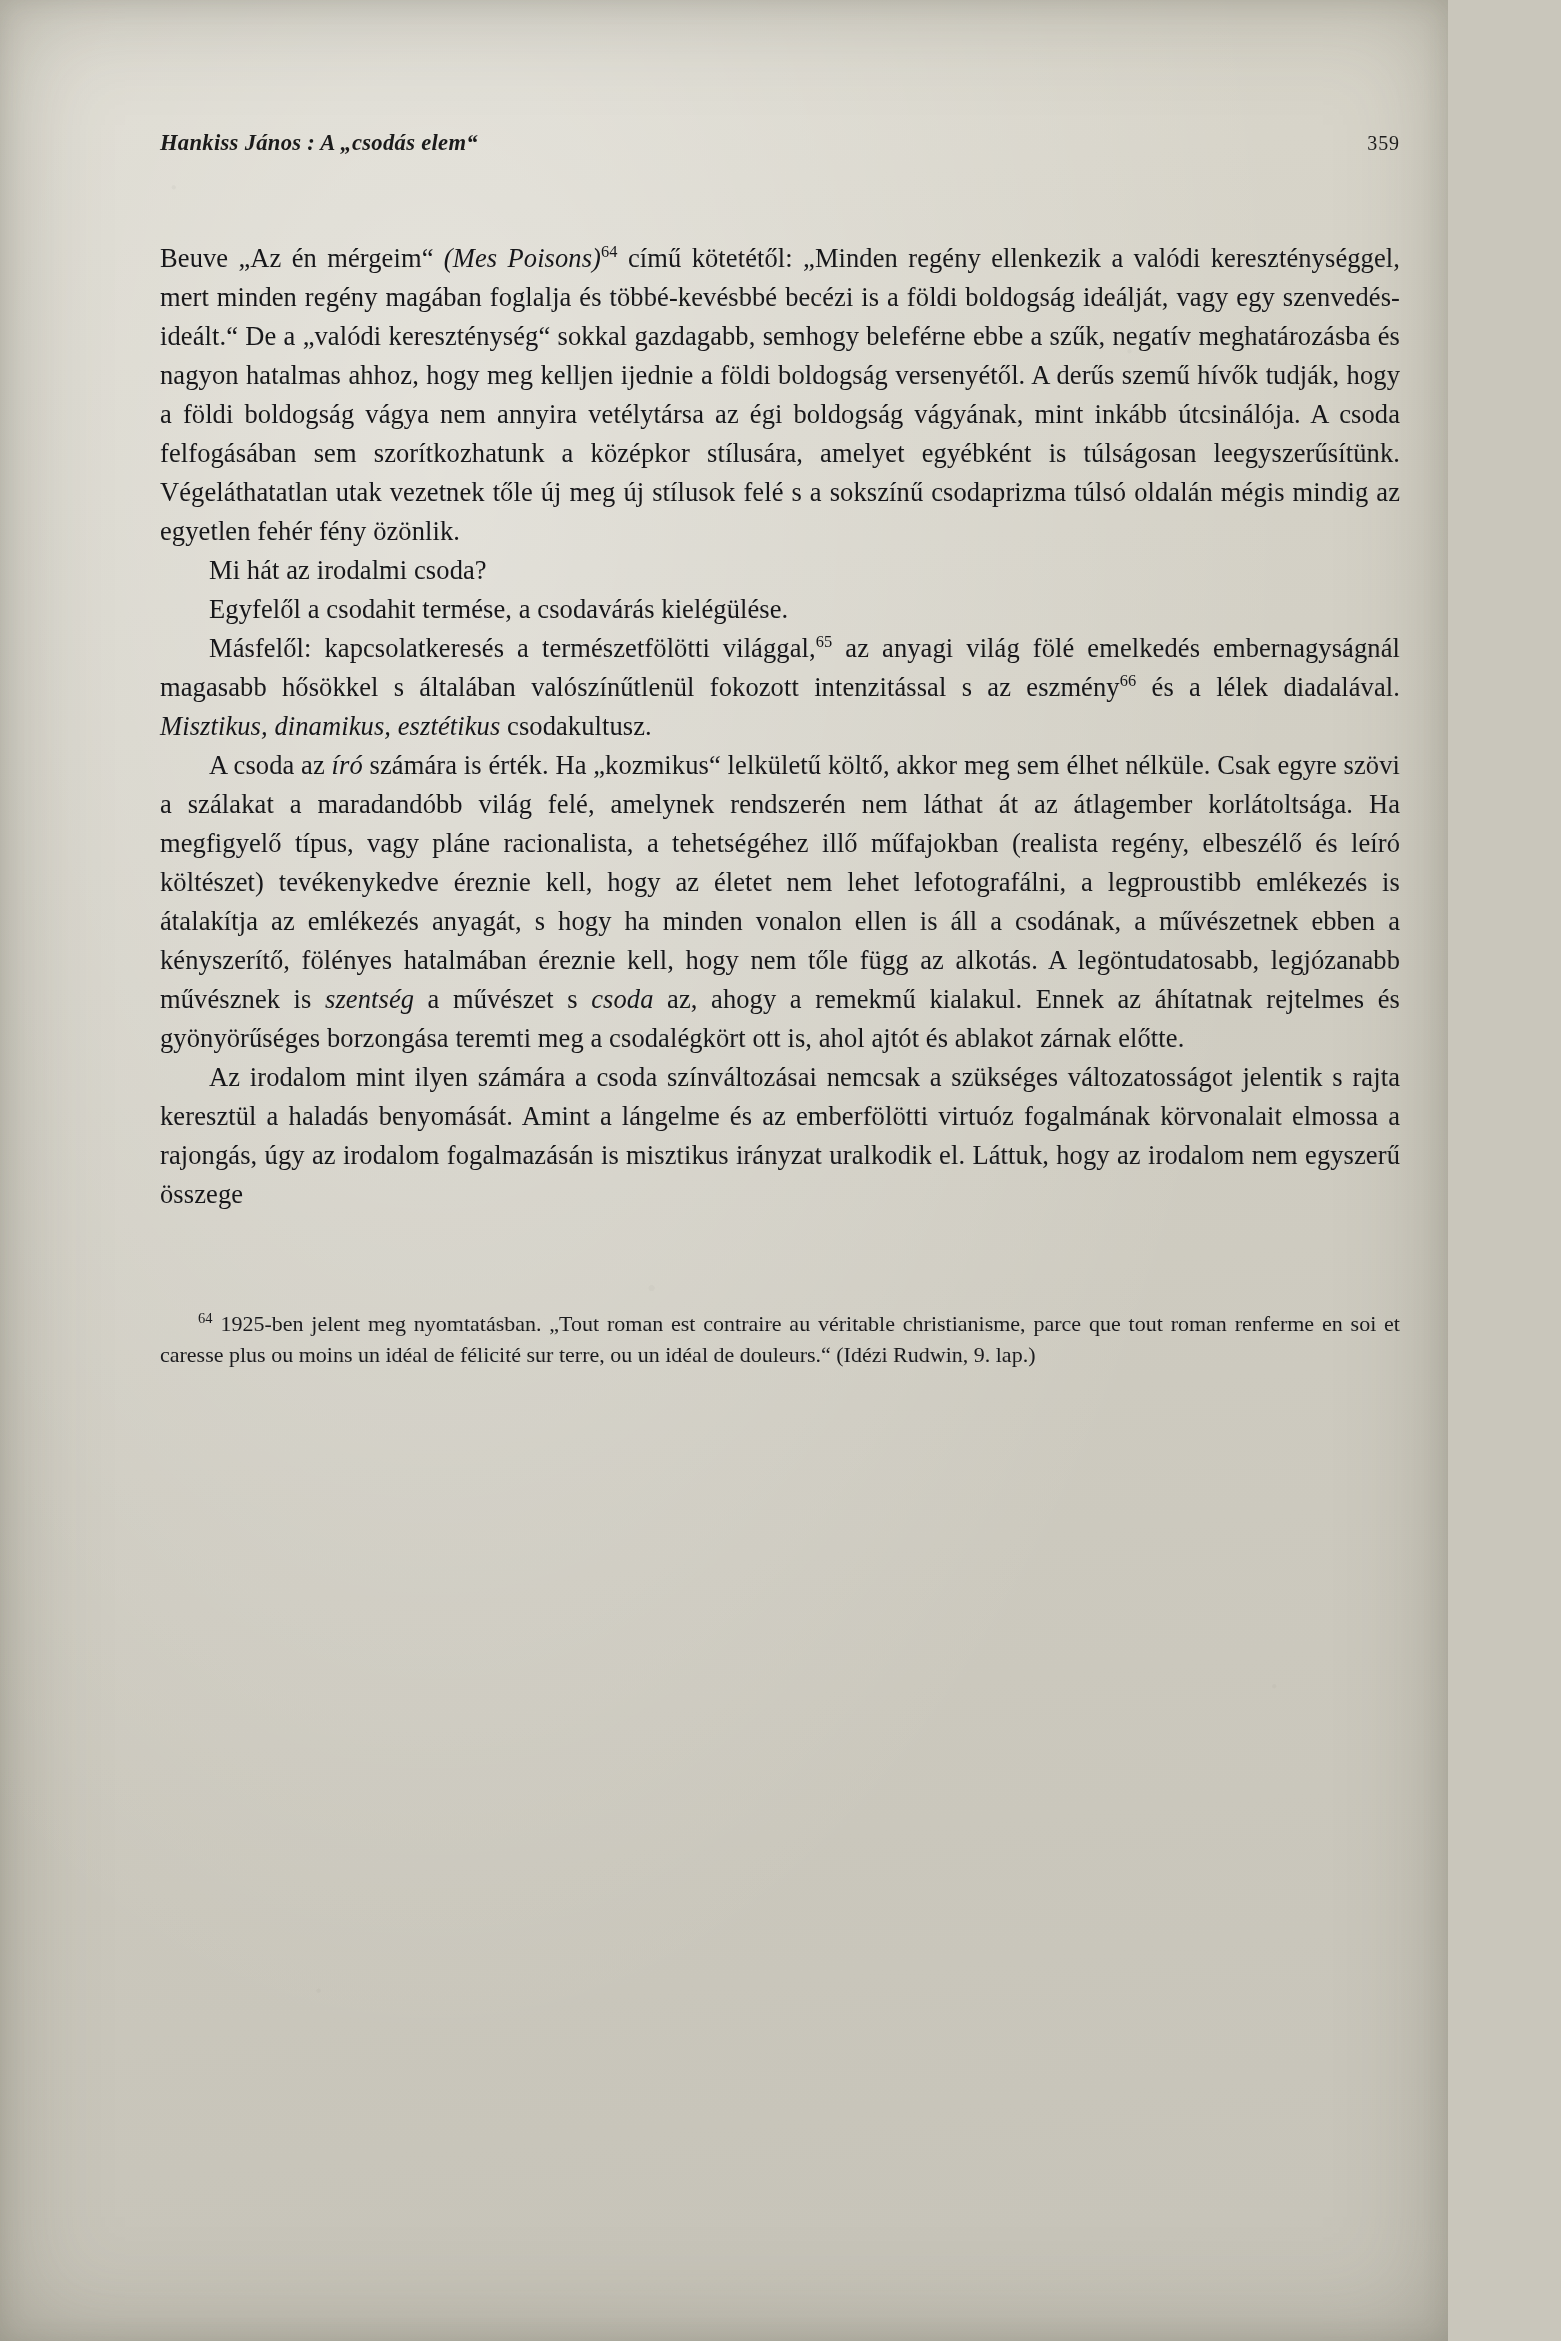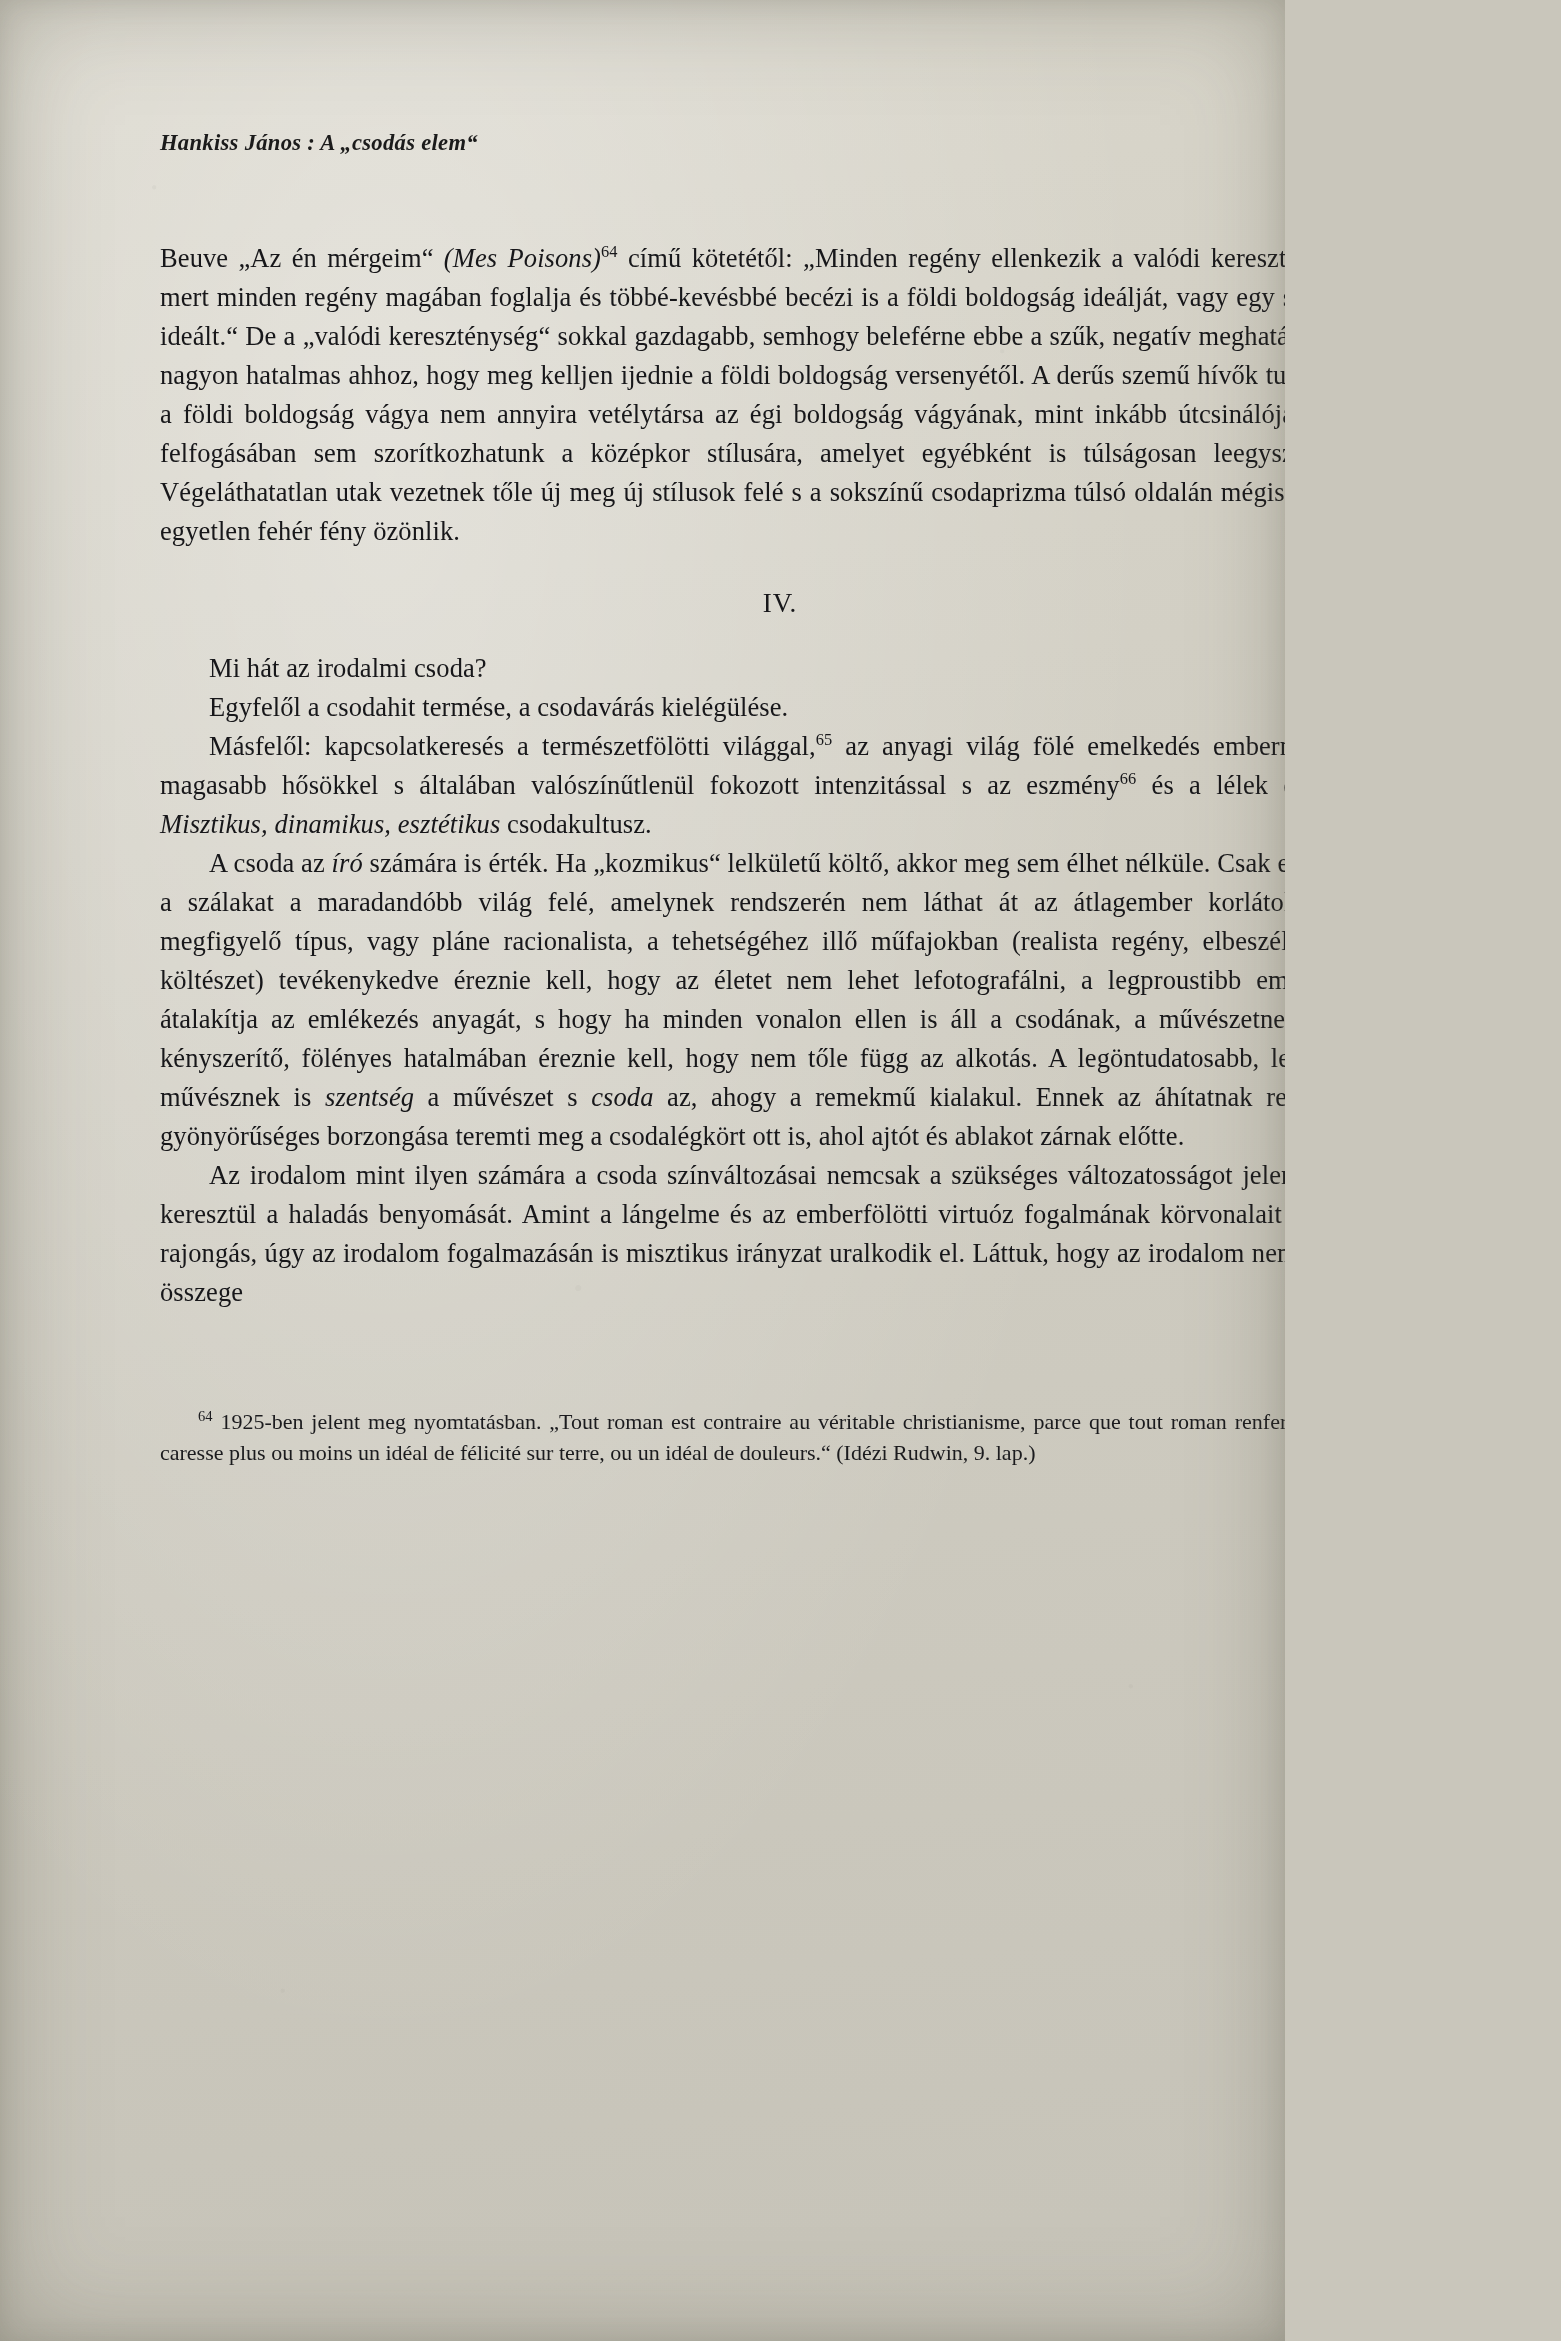--- a/index.html
+++ b/index.html
@@ -7,21 +7,21 @@
     padding: 0;
   }
   body {
     width: 1561px;
     height: 2342px;
     background: #c9c6bb;
     font-family: "Liberation Serif", serif;
   }
   .page {
     position: relative;
-    width: 1285px;
+    width: 1448px;
     height: 2342px;
     background:
       radial-gradient(ellipse at 30% 20%, rgba(255,255,255,0.35), rgba(255,255,255,0) 60%),
       linear-gradient(175deg, #d9d6cb 0%, #d3d0c5 30%, #cdcabf 60%, #c6c3b8 100%);
     overflow: hidden;
   }
   
   .page::before {
     content: "";
     position: absolute;
@@ -125,21 +125,20 @@
 
     <div class="running-head">
       <span class="rh-left">Hankiss János : A „csodás elem“</span>
       <span class="rh-page">359</span>
     </div>
 
     <div class="body-text">
 
       <p><span>Beuve „Az én mérgeim“ </span><span class="it">(Mes Poisons)</span><sup>64</sup><span> című kötetétől: „Minden regény ellenkezik a valódi kereszténységgel, mert minden regény magában foglalja és többé-kevésbbé becézi is a földi boldogság ideálját, vagy egy szenvedés-ideált.“ De a „valódi kereszténység“ sokkal gazdagabb, semhogy beleférne ebbe a szűk, negatív meghatározásba és nagyon hatalmas ahhoz, hogy meg kelljen ijednie a földi boldogság versenyétől. A derűs szemű hívők tudják, hogy a földi boldogság vágya nem annyira vetélytársa az égi boldogság vágyának, mint inkább útcsinálója. A csoda felfogásában sem szorítkozhatunk a középkor stílusára, amelyet egyébként is túlságosan leegyszerűsítünk. Végeláthatatlan utak vezetnek tőle új meg új stílusok felé s a sokszínű csodaprizma túlsó oldalán mégis mindig az egyetlen fehér fény özönlik.</span></p>
 
-      <div class="section-num">IV.</div>
 
       <p class="indent">Mi hát az irodalmi csoda?</p>
 
       <p class="indent">Egyfelől a csodahit termése, a csodavárás kielégülése.</p>
 
       <p class="indent"><span>Másfelől: kapcsolatkeresés a természetfölötti világgal,</span><sup>65</sup><span> az anyagi világ fölé emelkedés embernagyságnál magasabb hősökkel s általában valószínűtlenül fokozott intenzitással s az eszmény</span><sup>66</sup><span> és a lélek diadalával. </span><span class="it">Misztikus, dinamikus, esztétikus</span><span> csodakultusz.</span></p>
 
       <p class="indent"><span>A csoda az </span><span class="it">író</span><span> számára is érték. Ha „kozmikus“ lelkületű költő, akkor meg sem élhet nélküle. Csak egyre szövi a szálakat a maradandóbb világ felé, amelynek rendszerén nem láthat át az átlagember korlátoltsága. Ha megfigyelő típus, vagy pláne racionalista, a tehetségéhez illő műfajokban (realista regény, elbeszélő és leíró költészet) tevékenykedve éreznie kell, hogy az életet nem lehet lefotografálni, a legproustibb emlékezés is átalakítja az emlékezés anyagát, s hogy ha minden vonalon ellen is áll a csodának, a művészetnek ebben a kényszerítő, fölényes hatalmában éreznie kell, hogy nem tőle függ az alkotás. A legöntudatosabb, legjózanabb művésznek is </span><span class="it">szentség</span><span> a művészet s </span><span class="it">csoda</span><span> az, ahogy a remekmű kialakul. Ennek az áhítatnak rejtelmes és gyönyörűséges borzongása teremti meg a csodalégkört ott is, ahol ajtót és ablakot zárnak előtte.</span></p>
 
       <p class="indent">Az irodalom mint ilyen számára a csoda színváltozásai nemcsak a szükséges változatosságot jelentik s rajta keresztül a haladás benyomását. Amint a lángelme és az emberfölötti virtuóz fogalmának körvonalait elmossa a rajongás, úgy az irodalom fogalmazásán is misztikus irányzat uralkodik el. Láttuk, hogy az irodalom nem egyszerű összege</p>

